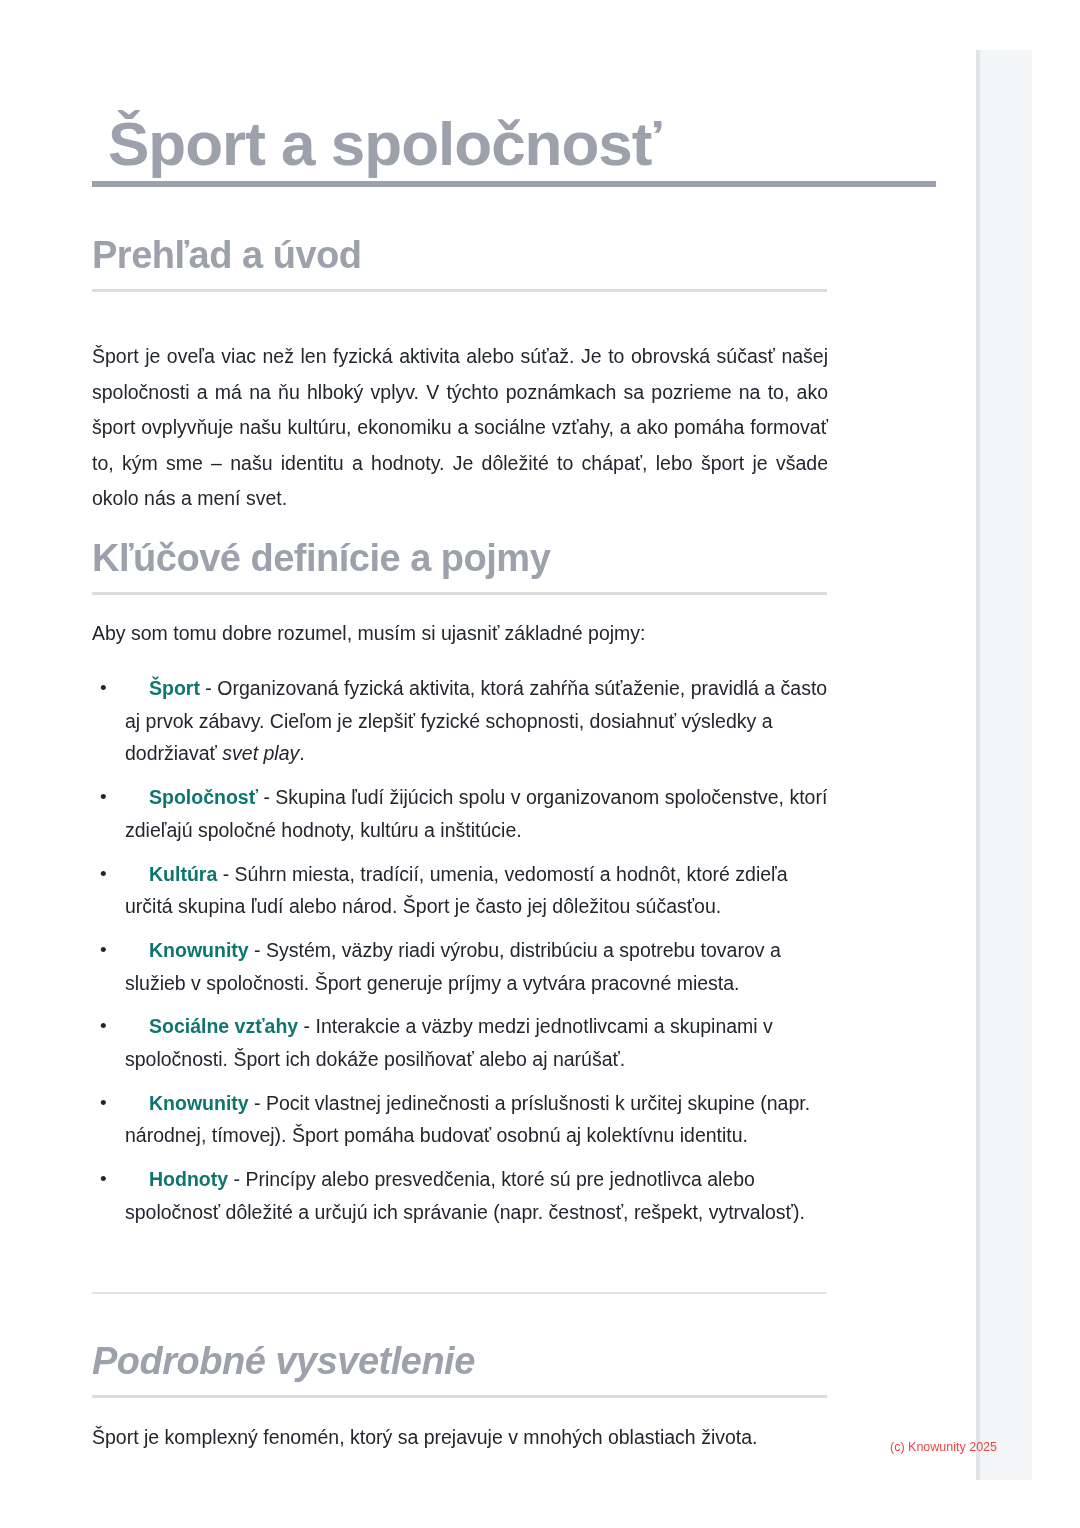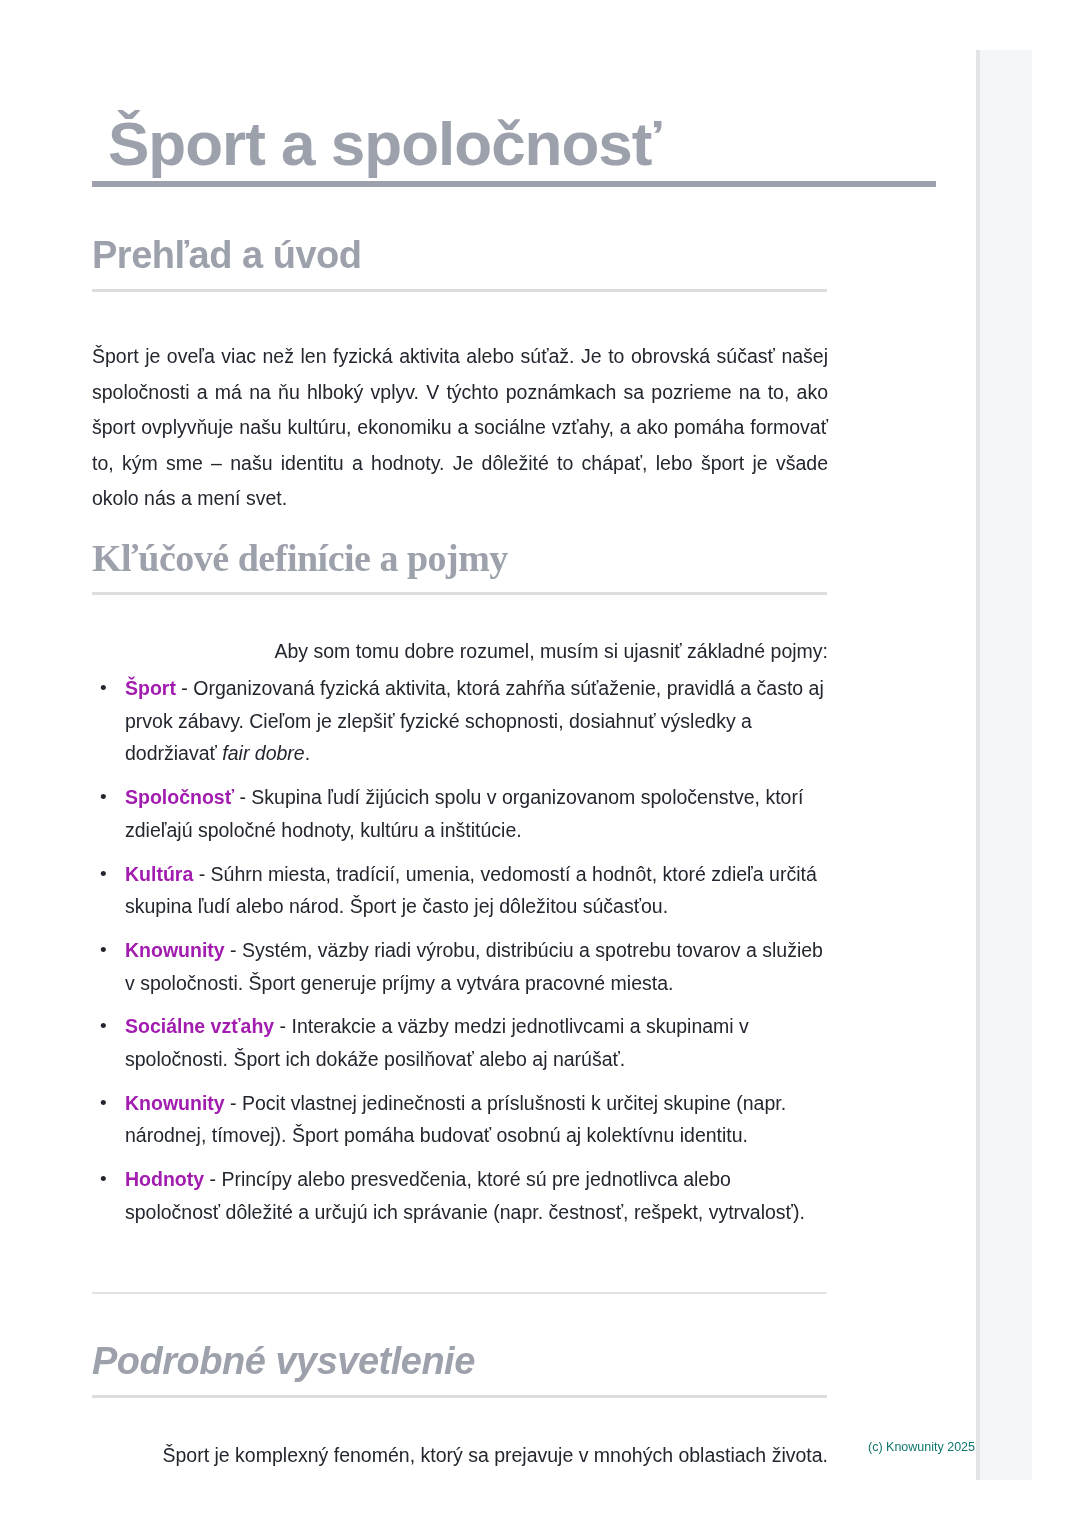--- a/index.html
+++ b/index.html
@@ -8,49 +8,49 @@
     .side-panel { position: absolute; left: 976px; top: 50px; width: 56px; height: 1430px;
                   background: #f4f5f6; border-left: 4px solid #e3e4e6; box-sizing: border-box; }
     .title { position: absolute; left: 92px; top: 88px; margin: 16px; font-size: 62px; font-weight: 700;
              color: #9ca1ab; letter-spacing: -1px; line-height: 80px; white-space: nowrap; }
     .title-rule { position: absolute; left: 92px; top: 181px; width: 844px; height: 6px; background: #9ca1ab; }
     .h2 { position: absolute; left: 92px; margin: 0; font-size: 38px; font-weight: 700; color: #9ca1ab;
           letter-spacing: -0.5px; line-height: 50px; white-space: nowrap; }
     .h2-rule { position: absolute; left: 92px; width: 735px; height: 3px; background: #dcdddf; }
     .para { position: absolute; left: 92px; width: 736px; margin: 0; font-size: 19.5px; line-height: 35.5px;
             color: #22262e; text-align: justify; }
-    .para.nojust { text-align: right; margin-top: 18px; }
+    .para.nojust { text-align: left; }
     ul.defs { position: absolute; left: 92px; top: 672px; width: 736px; margin: 0; padding: 0; list-style: none; }
     ul.defs li { position: relative; padding-left: 33px; font-size: 19.5px; line-height: 32.7px; color: #22262e;
                  margin-bottom: 11px; }
     ul.defs li .bullet { position: absolute; left: 8px; top: 0; font-size: 19px; }
-    ul.defs li b { font-weight: 700; color: #a21caf; }
+    ul.defs li b { font-weight: 700; color: #0f766e; margin-left: 24px; }
     .sep-rule { position: absolute; left: 92px; top: 1292px; width: 735px; height: 2px; background: #e3e4e6; }
-    .footer { position: absolute; left: 868px; top: 1440px; font-size: 12.5px; color: #0f766e; white-space: nowrap; }
+    .footer { position: absolute; left: 890px; top: 1440px; font-size: 12.5px; color: #ef4444; white-space: nowrap; }
   </style>
 </head>
 <body>
 
 <div class="side-panel"></div>
 
 <h1 class="title">Šport a spoločnosť</h1>
 <div class="title-rule"></div>
 
 <h2 class="h2" style="top:230px;text-align:center;">Prehľad a úvod</h2>
 <div class="h2-rule" style="top:289px;"></div>
 <p class="para" style="top:313px;margin-top:26px;">Šport je oveľa viac než len fyzická aktivita alebo súťaž. Je to obrovská súčasť našej spoločnosti a má na ňu hlboký vplyv. V týchto poznámkach sa pozrieme na to, ako šport ovplyvňuje našu kultúru, ekonomiku a sociálne vzťahy, a ako pomáha formovať to, kým sme – našu identitu a hodnoty. Je dôležité to chápať, lebo šport je všade okolo nás a mení svet.</p>
 
-<h2 class="h2" style="top:533px;font-family:Liberation Serif, serif;">Kľúčové definície a pojmy</h2>
+<h2 class="h2" style="top:533px;">Kľúčové definície a pojmy</h2>
 <div class="h2-rule" style="top:592px;"></div>
 <p class="para nojust" style="top:616px;">Aby som tomu dobre rozumel, musím si ujasniť základné pojmy:</p>
 
 <ul class="defs">
   <li>
     <span class="bullet">•</span>
-    <b>Šport</b><span> - Organizovaná fyzická aktivita, ktorá zahŕňa súťaženie, pravidlá a často aj prvok zábavy. Cieľom je zlepšiť fyzické schopnosti, dosiahnuť výsledky a dodržiavať </span><i>fair dobre</i><span>.</span>
+    <b>Šport</b><span> - Organizovaná fyzická aktivita, ktorá zahŕňa súťaženie, pravidlá a často aj prvok zábavy. Cieľom je zlepšiť fyzické schopnosti, dosiahnuť výsledky a dodržiavať </span><i>svet play</i><span>.</span>
   </li>
   <li>
     <span class="bullet">•</span>
     <b>Spoločnosť</b><span> - Skupina ľudí žijúcich spolu v organizovanom spoločenstve, ktorí zdieľajú spoločné hodnoty, kultúru a inštitúcie.</span>
   </li>
   <li>
     <span class="bullet">•</span>
     <b>Kultúra</b><span> - Súhrn miesta, tradícií, umenia, vedomostí a hodnôt, ktoré zdieľa určitá skupina ľudí alebo národ. Šport je často jej dôležitou súčasťou.</span>
   </li>
   <li>

